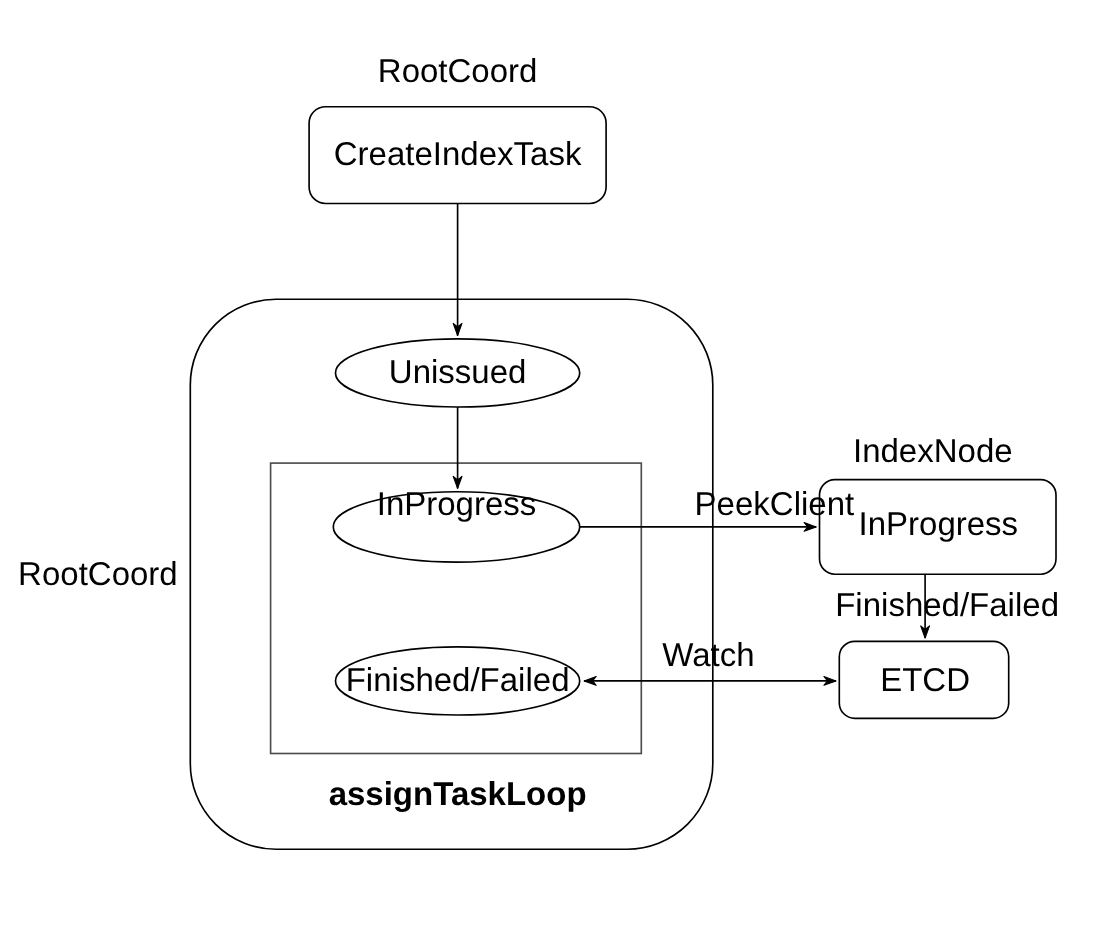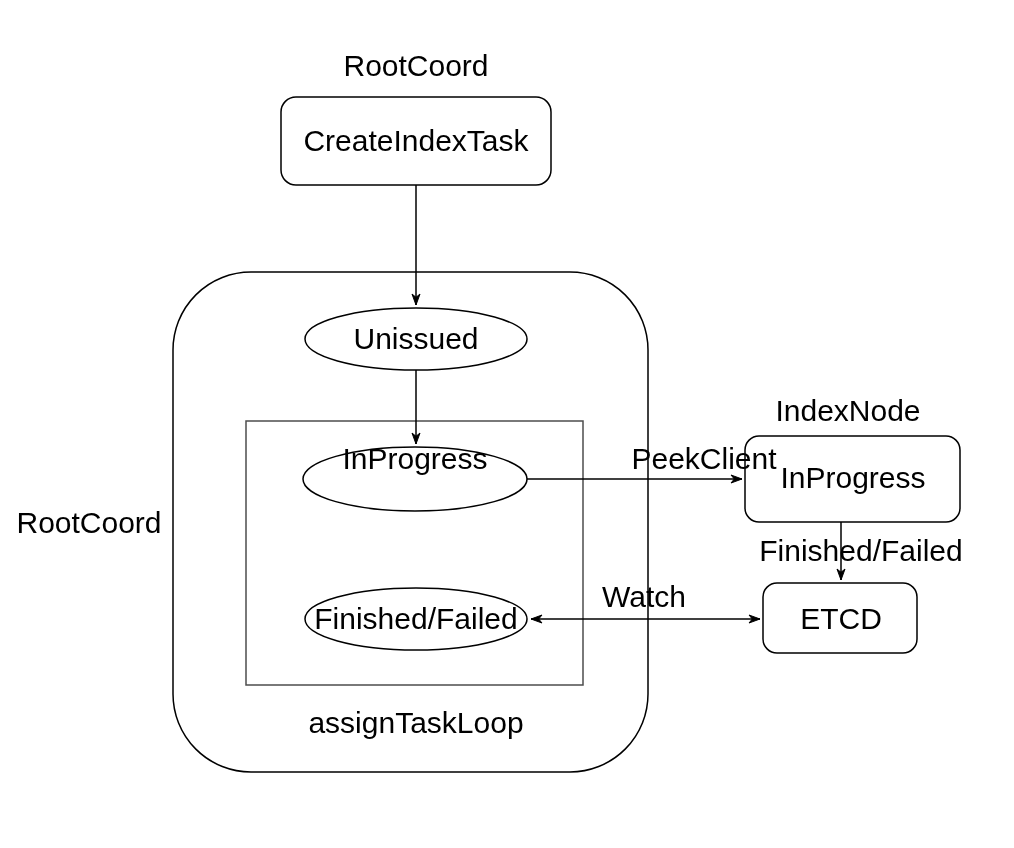--- a/index.html
+++ b/index.html
@@ -58,21 +58,21 @@
     <ellipse cx="416" cy="339" rx="111" ry="31" fill="#ffffff" stroke="#000000" stroke-width="1.5"></ellipse>
     <ellipse cx="415" cy="479" rx="112" ry="32" fill="#ffffff" stroke="#000000" stroke-width="1.5"></ellipse>
     <ellipse cx="416" cy="619" rx="111" ry="31" fill="#ffffff" stroke="#000000" stroke-width="1.5"></ellipse>
     <rect x="745" y="436" width="215" height="86" rx="14" ry="14" fill="#ffffff" stroke="#000000" stroke-width="1.5"></rect>
     <rect x="763" y="583" width="154" height="70" rx="14" ry="14" fill="#ffffff" stroke="#000000" stroke-width="1.5"></rect>
   </svg>
 
   <div class="lbl" style="left:416px; top:66px;">RootCoord</div>
   <div class="lbl" style="left:89px; top:523px;">RootCoord</div>
   <div class="lbl" style="left:848px; top:411px;">IndexNode</div>
-  <div class="lbl" style="left:416px; top:723px;">assignTaskLoop</div>
+  <div class="lbl" style="left:416px; top:723px;font-weight:bold;">assignTaskLoop</div>
 
   <div class="lbl" style="left:416px; top:141px;">CreateIndexTask</div>
   <div class="lbl" style="left:416px; top:339px;">Unissued</div>
   <div class="lbl" style="left:415px; top:459px;">InProgress</div>
   <div class="lbl" style="left:416px; top:619px;">Finished/Failed</div>
   <div class="lbl" style="left:853px; top:478px;">InProgress</div>
   <div class="lbl" style="left:841px; top:619px;text-align:right;">ETCD</div>
 
   <div class="lbl" style="left:658px; top:459px;margin-left:46px;">PeekClient</div>
   <div class="lbl" style="left:861px; top:551px;">Finished/Failed</div>

